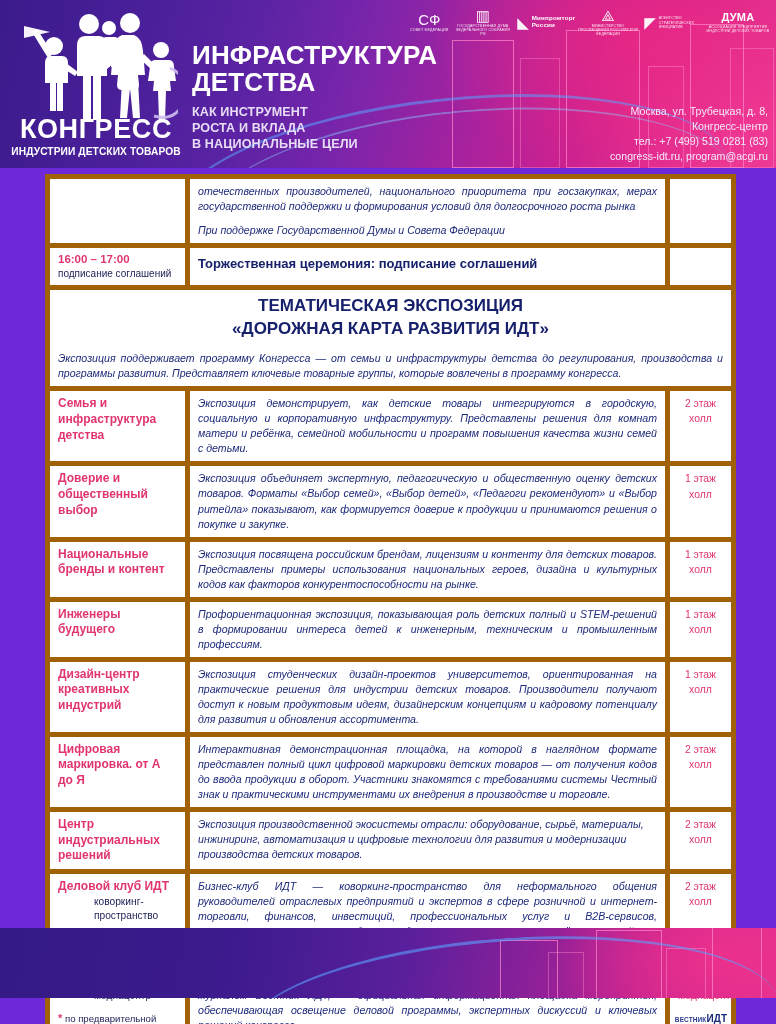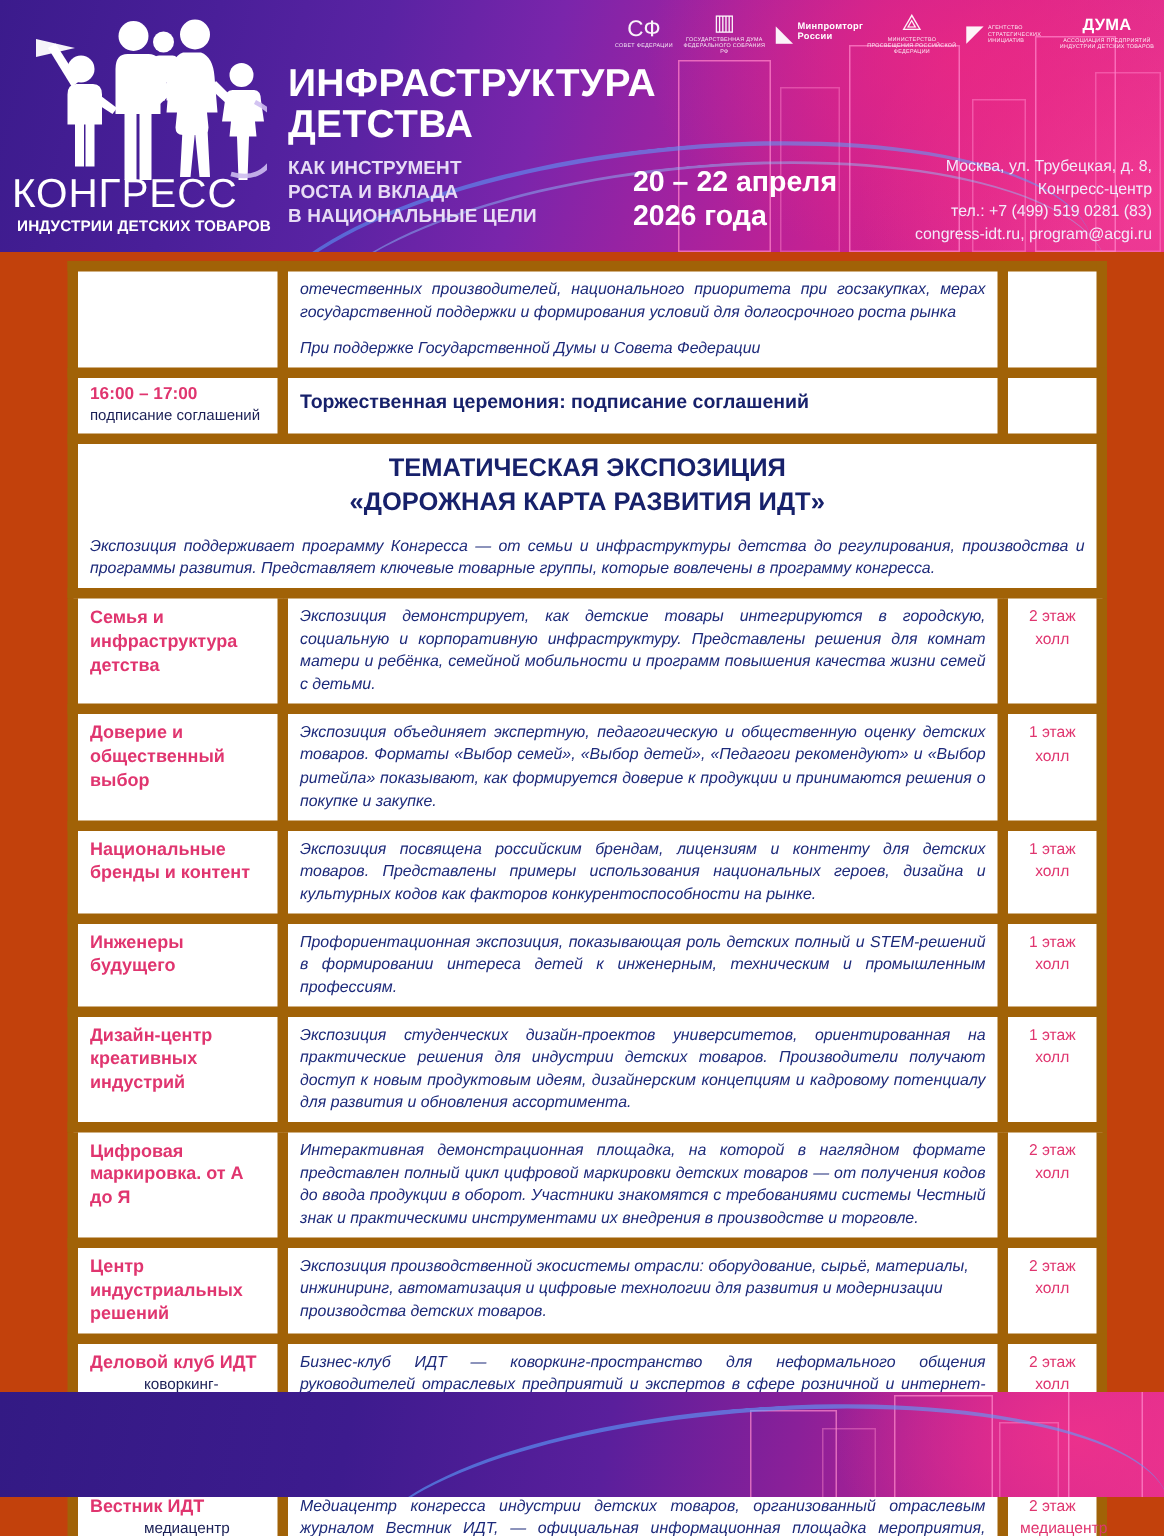--- a/index.html
+++ b/index.html
@@ -2,21 +2,21 @@
 <html><head>
 <meta charset="utf-8">
 <style>
   * { box-sizing: border-box; margin: 0; padding: 0; }
   html, body {
     width: 776px; height: 1024px;
     background: #ffffff;
     font-family: "Liberation Sans", sans-serif;
     overflow: hidden;
   }
-  .page { position: relative; width: 776px; height: 1024px; background:#c2410c; }
+  .page { position: relative; width: 776px; height: 1024px; background:#6d28d9; }
 
   
   .banner {
     position: relative;
     width: 776px; height: 168px;
     overflow: hidden;
     background:
       radial-gradient(ellipse 300px 200px at 640px 40px, rgba(236,40,130,.75), rgba(236,40,130,0) 70%),
       radial-gradient(ellipse 260px 220px at 760px 130px, rgba(245,60,150,.8), rgba(245,60,150,0) 72%),
       linear-gradient(105deg, #3b1b8c 0%, #4a1f99 18%, #5a23a3 32%, #7a25ab 46%, #a4229f 60%, #c62192 72%, #d8258c 84%, #e0348f 100%);
@@ -34,21 +34,21 @@
     border-radius:50%;
     border-top:2px solid rgba(140,200,255,.45);
     transform: rotate(-5deg);
   }
 
   
   .logo-block { position:absolute; left:8px; top:8px; width:176px; height:152px; }
   .logo-fam { position:absolute; left:10px; top:2px; width:160px; height:110px; }
   .logo-kongress {
     position:absolute; left:0; top:108px; width:176px;
-    color:#fff; font-weight:normal;
+    text-align:center; color:#fff; font-weight:bold;
     font-size:27px; letter-spacing:.6px; line-height:1;
   }
   .logo-sub {
     position:absolute; left:0; top:138px; width:176px;
     text-align:center; color:#fff; font-weight:bold;
     font-size:10.2px; letter-spacing:.1px;
   }
 
   
   .title-block { position:absolute; left:192px; top:42px; width:240px; }
@@ -79,21 +79,21 @@
     display:flex; align-items:center; justify-content:space-between;
   }
   .plogo { display:flex; flex-direction:column; align-items:center; color:#fff; }
   .plogo .gl { font-size:15px; line-height:1; opacity:.95; }
   .plogo .nm { font-size:3.6px; letter-spacing:.2px; margin-top:1.5px; opacity:.9; text-align:center; }
   .plogo .nm2 { font-size:6.2px; font-weight:bold; letter-spacing:.2px; }
 
   
   .tablewrap { position:absolute; left:45px; top:174px; width:686px; }
   table.prog { width:686px; border-collapse:collapse; table-layout:fixed; }
-  table.prog td { border:7px solid #a16207; vertical-align:top; padding:5px 8px; background:#fff; }
+  table.prog td { border:5px solid #a16207; vertical-align:top; padding:5px 8px; background:#fff; }
   col.c1 { width:140px; }
   col.c2 { width:480px; }
   col.c3 { width:66px; }
 
   .time-main { color:#e0356f; font-weight:bold; font-size:11.5px; line-height:1.2; }
   .time-sub  { color:#1a1f55; font-size:10px; line-height:1.25; margin-top:1px; }
 
   .italtext {
     color:#1d2a7a; font-style:italic; font-size:10.6px; line-height:1.42;
     text-align:justify; font-family:"Liberation Sans", sans-serif;
@@ -214,24 +214,20 @@
         <div>ИНФРАСТРУКТУРА</div>
         <div>ДЕТСТВА</div>
       </div>
       <div class="title-sub">
         <div>КАК ИНСТРУМЕНТ</div>
         <div>РОСТА И ВКЛАДА</div>
         <div>В НАЦИОНАЛЬНЫЕ ЦЕЛИ</div>
       </div>
     </div>
 
-    <div class="dates">
-      <div>20 – 22  апреля</div>
-      <div>2026 года</div>
-    </div>
 
     <div class="contacts">
       <div>Москва, ул. Трубецкая, д. 8,</div>
       <div>Конгресс-центр</div>
       <div>тел.: +7 (499) 519 0281 (83)</div>
       <div>congress-idt.ru, program@acgi.ru</div>
     </div>
   </div>
 
   <div class="tablewrap">

